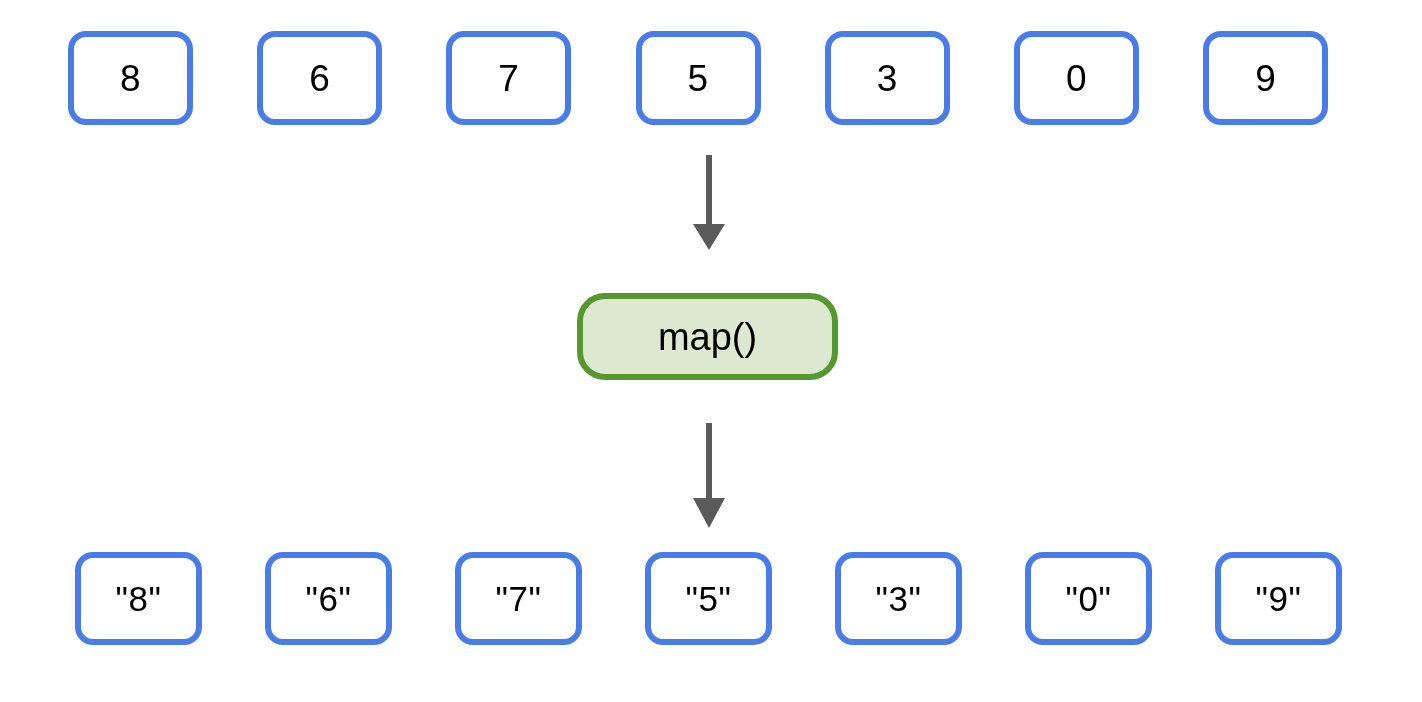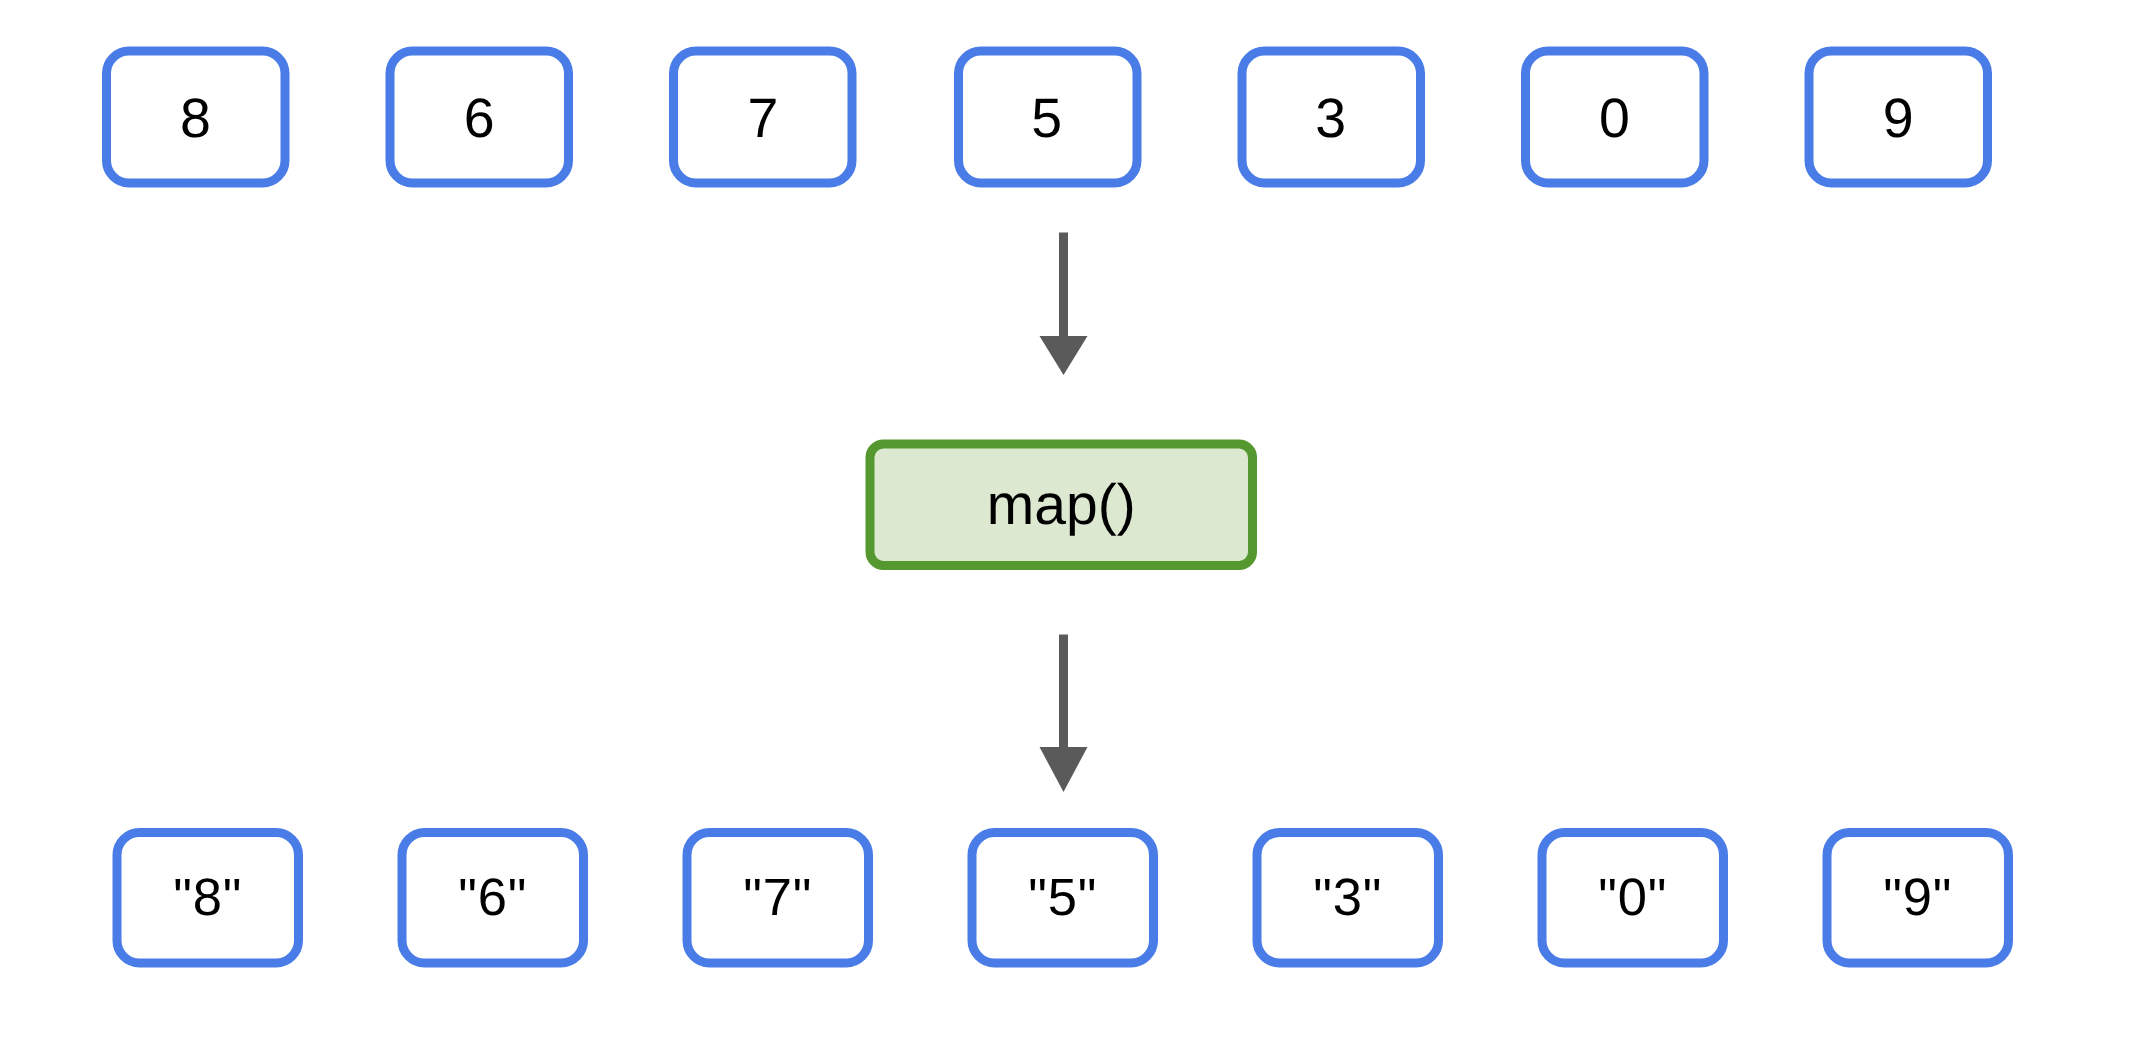--- a/index.html
+++ b/index.html
@@ -51,21 +51,21 @@
 
   .row-output .value-node {
     width: 127px;
     height: 93px;
     font-size: 35px;
   }
 
   .op-node {
     border-color: #54982f;
     border-width: 6px;
-    border-radius: 12px;
+    border-radius: 28px;
     background: #dce8d0;
     font-size: 38px;
     font-weight: 400;
   }
 
   
   .arrow {
     position: absolute;
     overflow: visible;
   }

